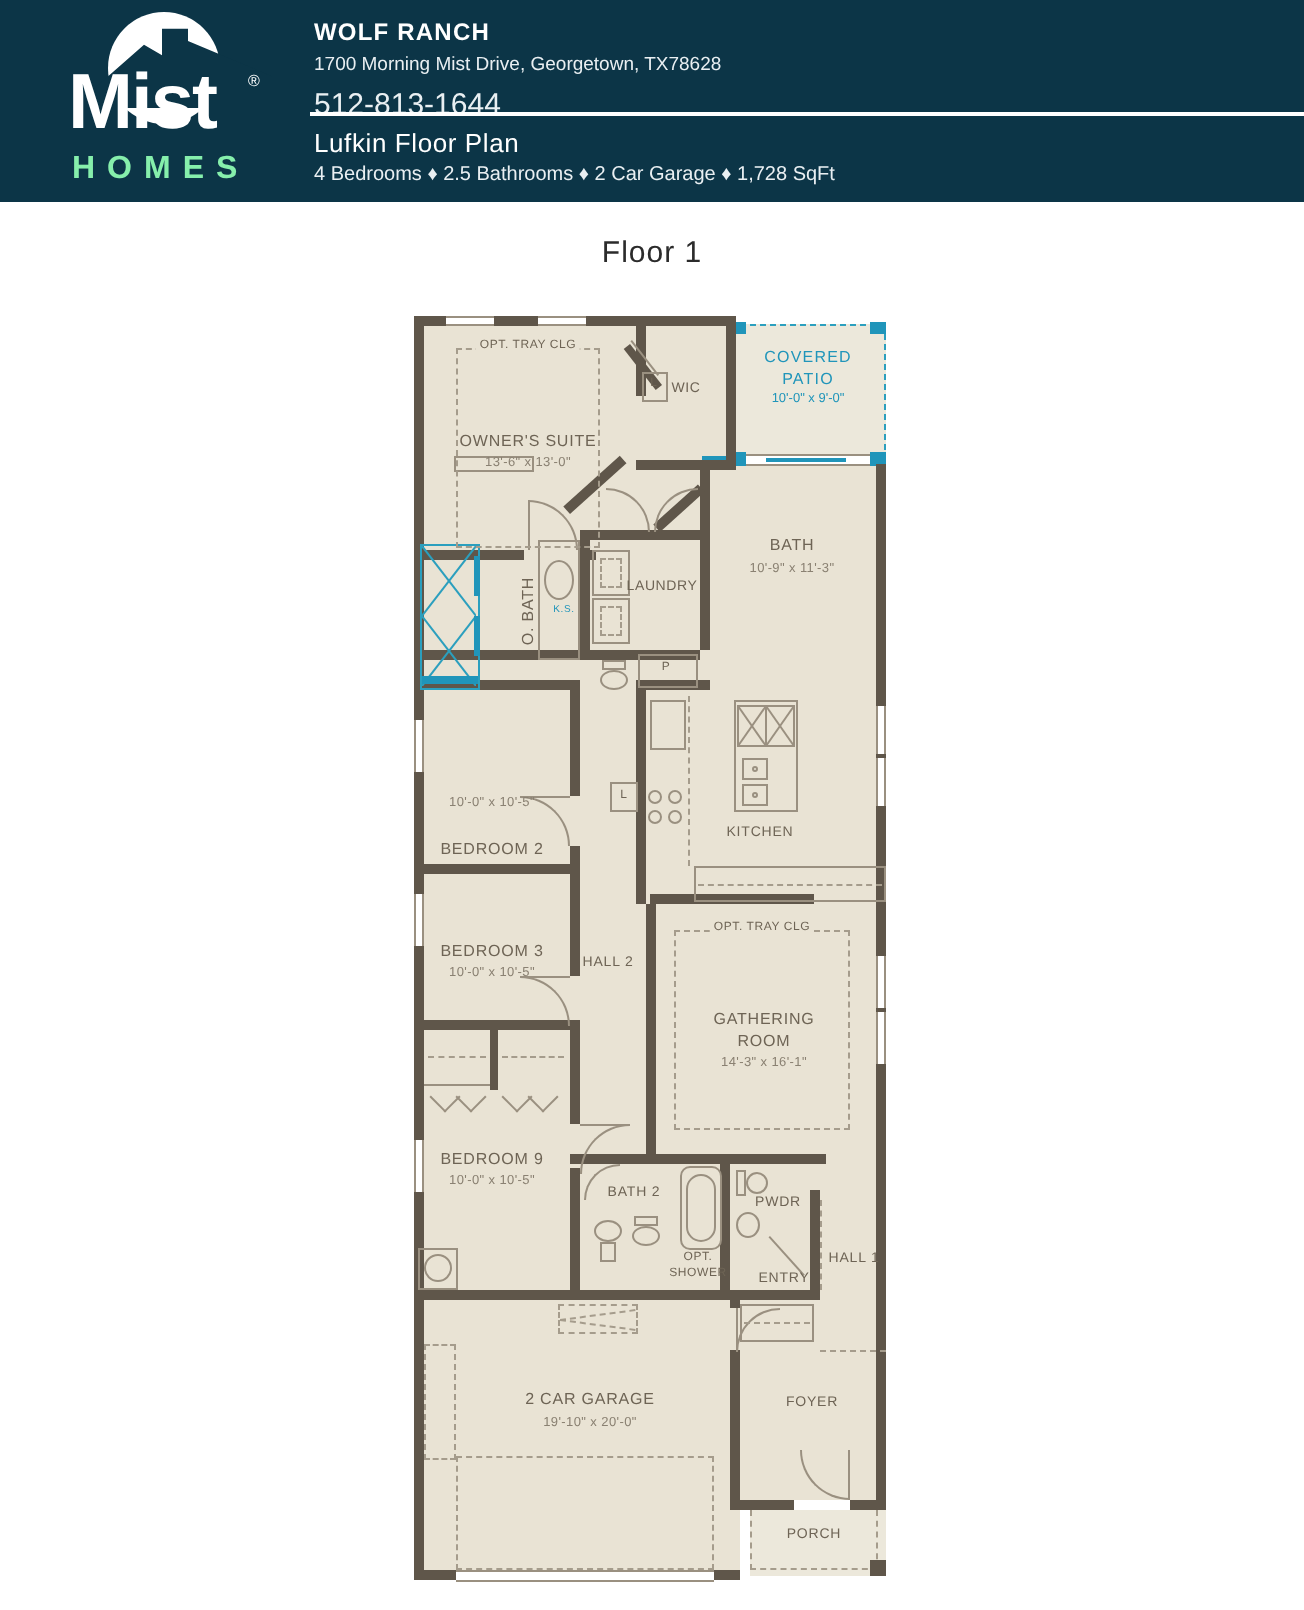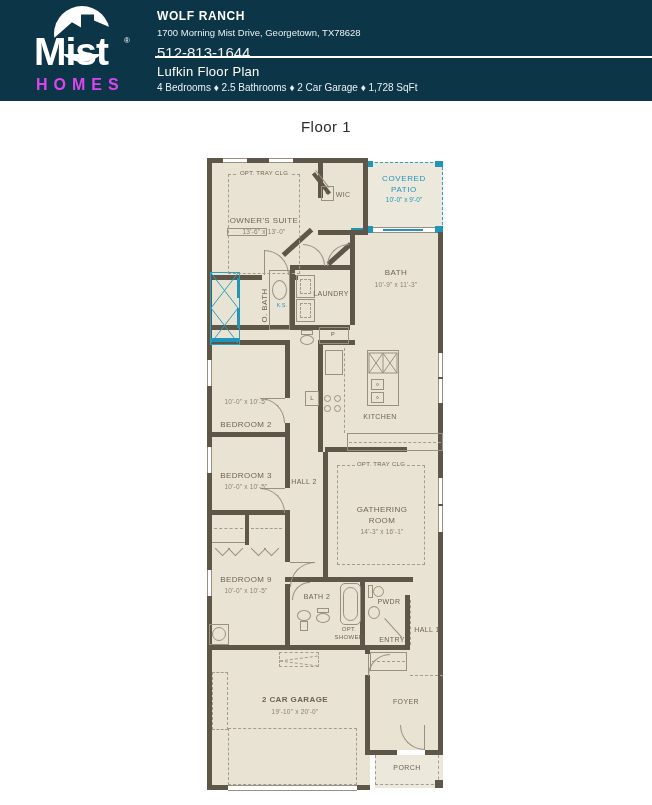--- a/index.html
+++ b/index.html
@@ -9,21 +9,21 @@
   #hdr{position:absolute;left:0;top:0;width:652px;height:101px;background:#0c3547;}
   .ht{position:absolute;color:#fff;white-space:nowrap;}
   #hdr .rule{position:absolute;left:155px;right:0;top:56px;height:2px;background:#fff;}
   
   #logo{position:absolute;left:12px;top:4px;width:140px;height:94px;}
   #logo .sun{position:absolute;left:42px;top:2px;width:56px;height:56px;border-radius:50%;background:#fff;}
   #logo .roof{position:absolute;left:24px;top:6px;width:100px;height:44px;background:#0c3547;
       clip-path:polygon(0 100%,36% 28%,45% 40%,45% 10%,58% 10%,58% 24%,100% 64%,100% 100%);}
   #logo .brand{position:absolute;left:22px;top:26px;font-size:39px;font-weight:bold;color:#fff;letter-spacing:-1px;}
   #logo .reg{position:absolute;left:112px;top:32px;font-size:8px;color:#fff;}
-  #logo .homes{position:absolute;left:24px;top:72px;font-size:16px;font-weight:bold;color:#d946ef;letter-spacing:6px;}
+  #logo .homes{position:absolute;left:24px;top:72px;font-size:16px;font-weight:bold;color:#86efac;letter-spacing:6px;}
   
   #floorlbl{position:absolute;left:0;right:0;top:118px;text-align:center;font-size:15px;color:#2b2b2b;letter-spacing:.5px;}
   
   #plan{position:absolute;left:207px;top:158px;width:236px;height:634px;}
   .room{position:absolute;background:#e9e3d4;}
   .w{position:absolute;background:#5f564a;}
   .win{position:absolute;background:#fff;border-top:1px solid #9a9080;border-bottom:1px solid #9a9080;box-sizing:border-box;}
   .winv{position:absolute;background:#fff;border-left:1px solid #9a9080;border-right:1px solid #9a9080;box-sizing:border-box;}
   .fx{position:absolute;border:1px solid #9a9080;box-sizing:border-box;background:transparent;}
   .oval{border-radius:50%;}
@@ -277,18 +277,18 @@
 
     <div class="rl" style="left:39px;top:417px;">BEDROOM 9</div>
     <div class="dm" style="left:39px;top:429px;">10'-0" x 10'-5"</div>
     <div class="rl" style="left:110px;top:435px;font-size:7px;">BATH 2</div>
     <div class="rl" style="left:182px;top:440px;font-size:7px;">PWDR</div>
     <div class="sl" style="left:142px;top:468px;">OPT.</div>
     <div class="sl" style="left:142px;top:476px;">SHOWER</div>
     <div class="rl" style="left:220px;top:468px;font-size:7px;">HALL 1</div>
     <div class="rl" style="left:185px;top:478px;font-size:7px;">ENTRY</div>
 
-    <div class="rl" style="left:88px;top:537px;font-weight:bold;">2 CAR GARAGE</div>
+    <div class="rl" style="left:88px;top:537px;">2 CAR GARAGE</div>
     <div class="dm" style="left:88px;top:550px;">19'-10" x 20'-0"</div>
     <div class="rl" style="left:199px;top:540px;font-size:7px;">FOYER</div>
     <div class="rl" style="left:200px;top:606px;font-size:7px;">PORCH</div>
   </div>
 </div>
 
 </body></html>

